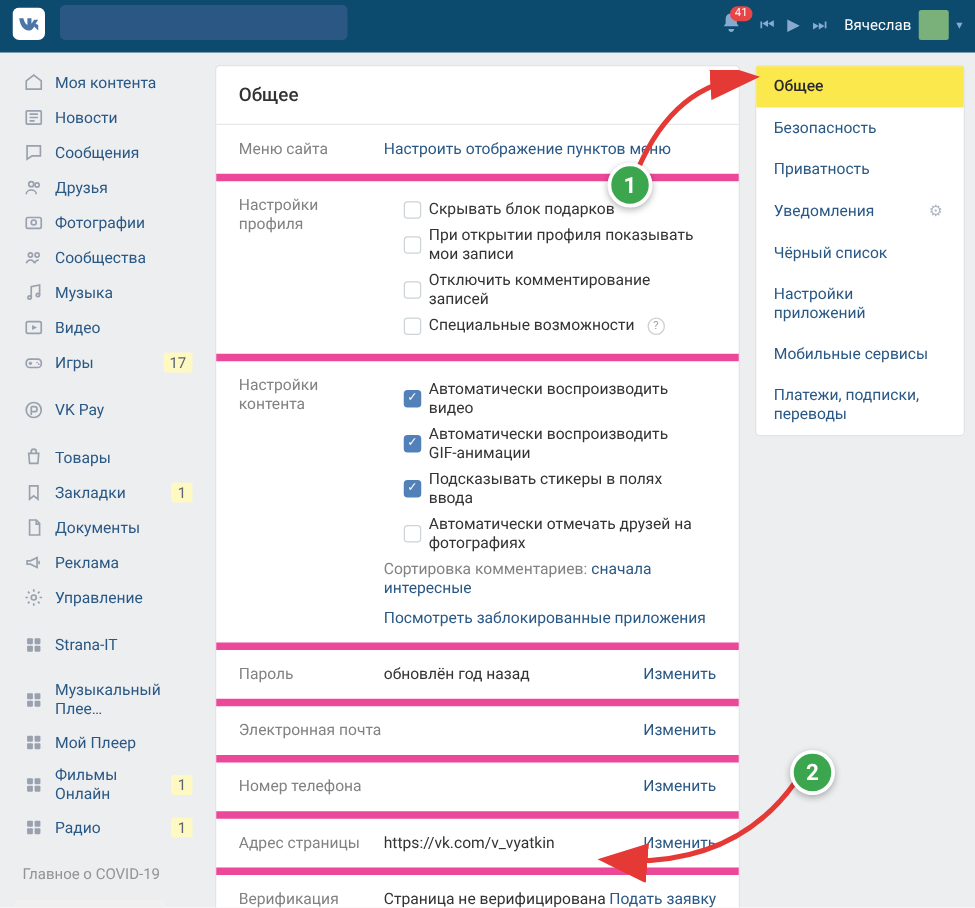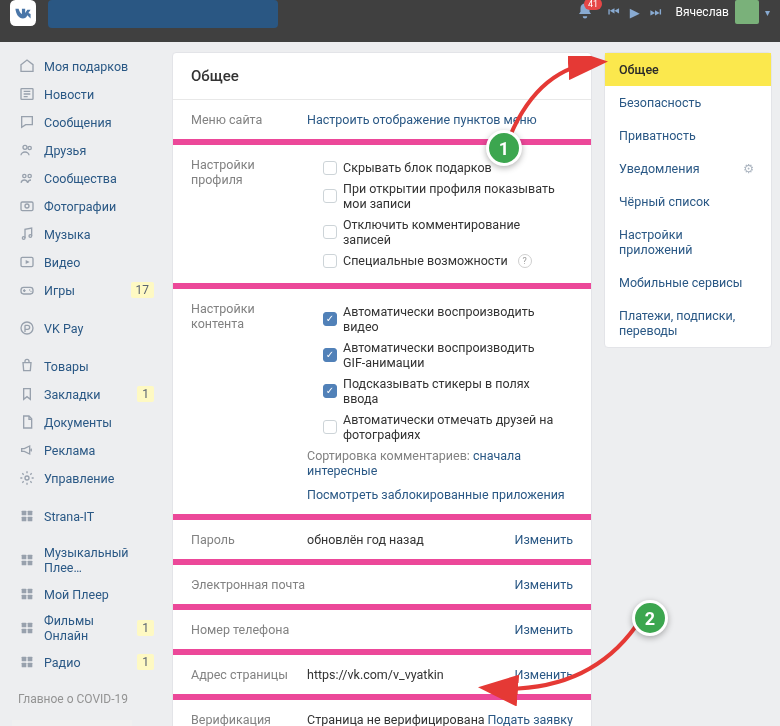--- a/index.html
+++ b/index.html
@@ -1,18 +1,18 @@
 <!DOCTYPE html>
 <html><head>
 <meta charset="utf-8">
 <style>
 * { margin: 0; padding: 0; box-sizing: border-box; }
 body { font-family: -apple-system, BlinkMacSystemFont, Roboto, "Helvetica Neue", Arial, sans-serif; font-size: 13px; color: #1e2d3d; background: #edeef0; width: 780px; height: 726px; position: relative; overflow: hidden; }
 
-.topbar { height: 42px; background: #404040; display: flex; align-items: flex-start; padding: 0 10px; gap: 12px; }
+.topbar { height: 42px; background: #0c4a6e; display: flex; align-items: flex-end; padding: 10px 10px; gap: 12px; }
 .logo { width: 26px; height: 26px; }
 .search-box { width: 230px; height: 28px; background: #2a5783; border-radius: 4px; border: none; padding: 0 10px; color: #fff; }
 .topbar-right { margin-left: auto; display: flex; align-items: center; gap: 14px; }
 .bell-wrap { position: relative; }
 .bell-badge { position: absolute; top: -4px; right: -8px; background: #e64646; color: #fff; font-size: 9px; padding: 1px 4px; border-radius: 8px; }
 .media-ctrl { color: #88aad1; display: flex; gap: 10px; align-items: center; }
 .user-tab { color: #fff; display: flex; align-items: center; gap: 6px; font-size: 12px; }
 .avatar { width: 24px; height: 24px; background: #7ab17a; border-radius: 2px; }
 
 .layout { display: flex; gap: 12px; padding: 10px 4px 0 12px; }
@@ -85,21 +85,21 @@
 
 <div class="layout">
 
   <div class="leftnav" id="leftnav">
       <div class="nav-item">
       <span class="nav-ico">
           <svg width="16" height="16" viewBox="0 0 24 24">
             <path d="M3 10l9-7 9 7v10H3z" stroke="currentColor" fill="none" stroke-width="2"></path>
           </svg>
         </span>
-      <span>Моя подарков</span>
+      <span>Моя контента</span>
       </div>
       <div class="nav-item">
       <span class="nav-ico">
           <svg width="16" height="16" viewBox="0 0 24 24">
             <rect x="3" y="4" width="18" height="16" rx="1" stroke="currentColor" fill="none" stroke-width="2"></rect>
             <path d="M7 8h10M7 12h10M7 16h6" stroke="currentColor" stroke-width="2"></path>
           </svg>
         </span>
       <span>Новости</span>
       </div>
@@ -117,35 +117,35 @@
             <circle cx="9" cy="8" r="3" stroke="currentColor" fill="none" stroke-width="2"></circle>
             <circle cx="16" cy="9" r="2.5" stroke="currentColor" fill="none" stroke-width="2"></circle>
             <path d="M3 20c0-3 3-5 6-5s6 2 6 5" stroke="currentColor" fill="none" stroke-width="2"></path>
           </svg>
         </span>
       <span>Друзья</span>
       </div>
       <div class="nav-item">
       <span class="nav-ico">
           <svg width="16" height="16" viewBox="0 0 24 24">
+            <rect x="3" y="6" width="18" height="13" rx="2" stroke="currentColor" fill="none" stroke-width="2"></rect>
+            <circle cx="12" cy="12" r="3" stroke="currentColor" fill="none" stroke-width="2"></circle>
+          </svg>
+        </span>
+      <span>Фотографии</span>
+      </div>
+      <div class="nav-item">
+      <span class="nav-ico">
+          <svg width="16" height="16" viewBox="0 0 24 24">
             <circle cx="8" cy="9" r="2.5" stroke="currentColor" fill="none" stroke-width="2"></circle>
             <circle cx="16" cy="9" r="2.5" stroke="currentColor" fill="none" stroke-width="2"></circle>
             <path d="M3 19c1-3 3-4 5-4s4 1 5 4M13 19c1-3 3-4 5-4" stroke="currentColor" fill="none" stroke-width="2"></path>
           </svg>
         </span>
       <span>Сообщества</span>
-      </div>
-      <div class="nav-item">
-      <span class="nav-ico">
-          <svg width="16" height="16" viewBox="0 0 24 24">
-            <rect x="3" y="6" width="18" height="13" rx="2" stroke="currentColor" fill="none" stroke-width="2"></rect>
-            <circle cx="12" cy="12" r="3" stroke="currentColor" fill="none" stroke-width="2"></circle>
-          </svg>
-        </span>
-      <span>Фотографии</span>
       </div>
       <div class="nav-item">
       <span class="nav-ico">
           <svg width="16" height="16" viewBox="0 0 24 24">
             <path d="M9 18V5l10-2v12" stroke="currentColor" fill="none" stroke-width="2"></path>
             <circle cx="7" cy="18" r="2" stroke="currentColor" fill="none" stroke-width="2"></circle>
             <circle cx="17" cy="15" r="2" stroke="currentColor" fill="none" stroke-width="2"></circle>
           </svg>
         </span>
       <span>Музыка</span>

